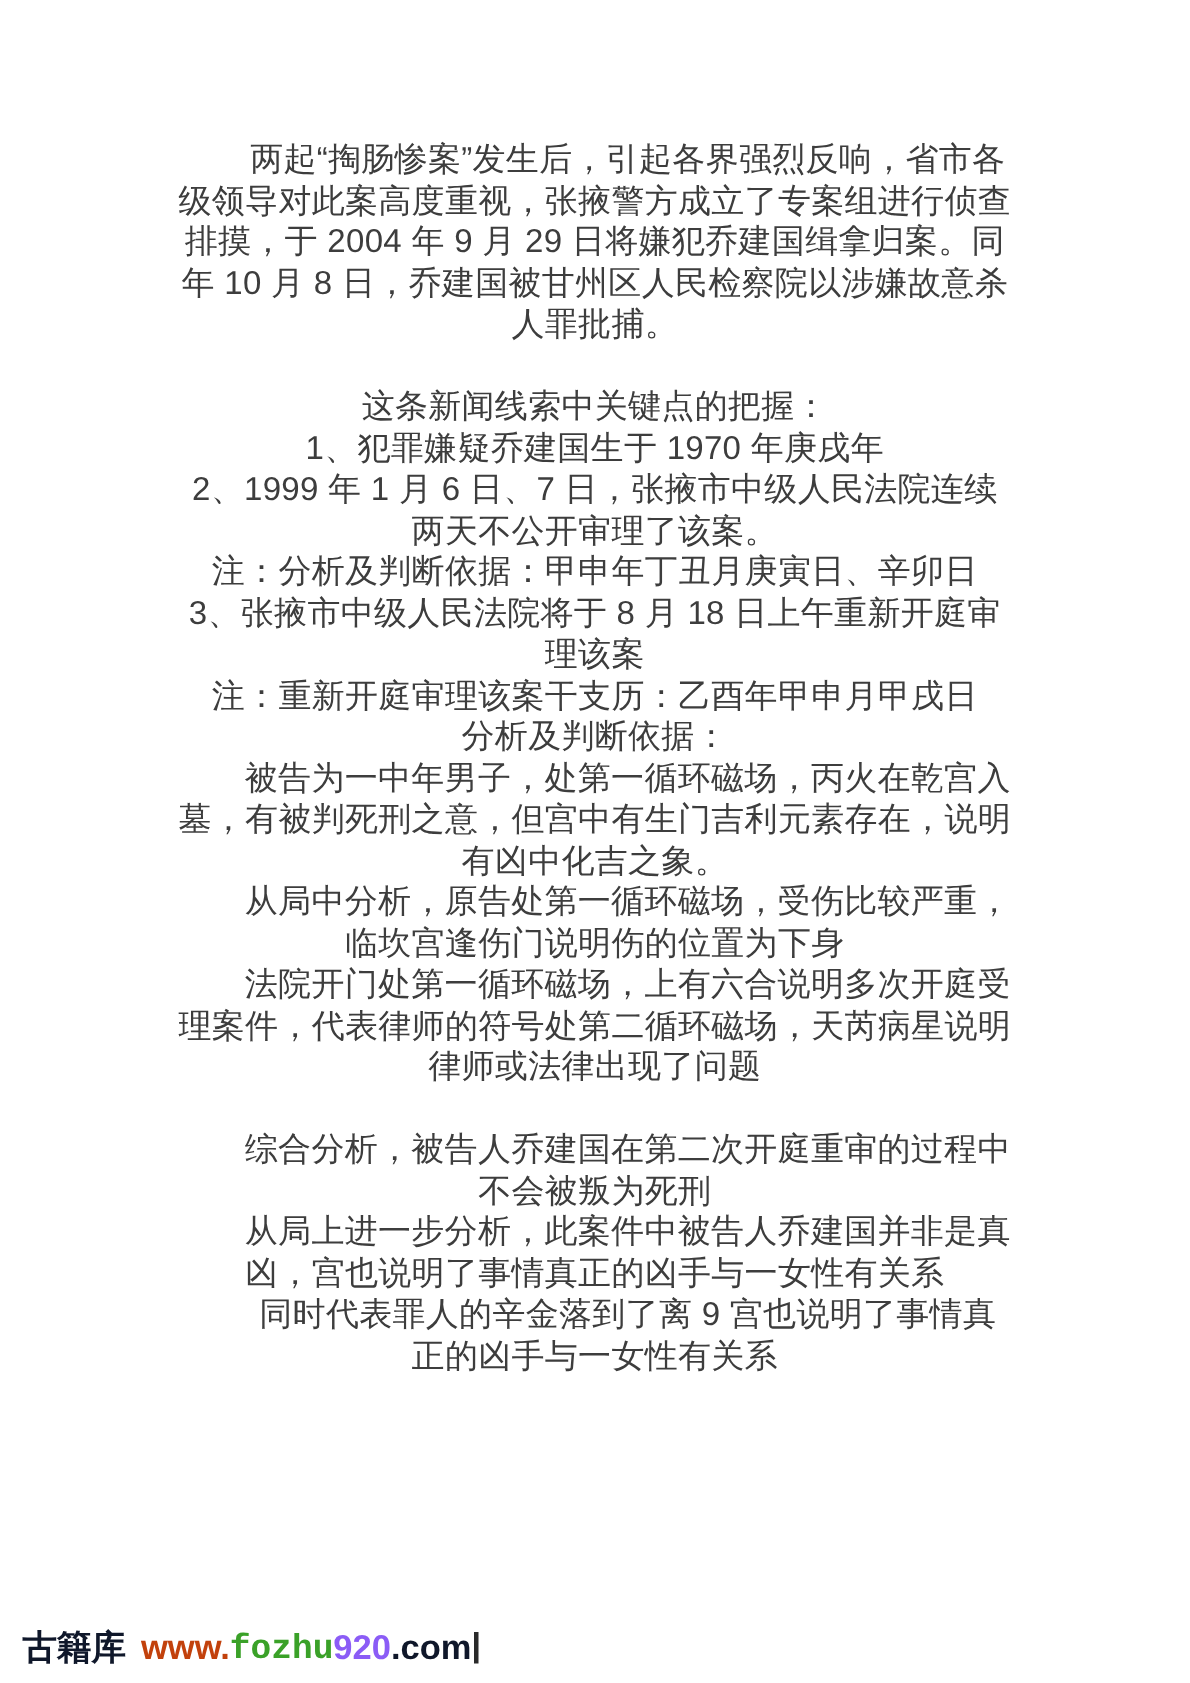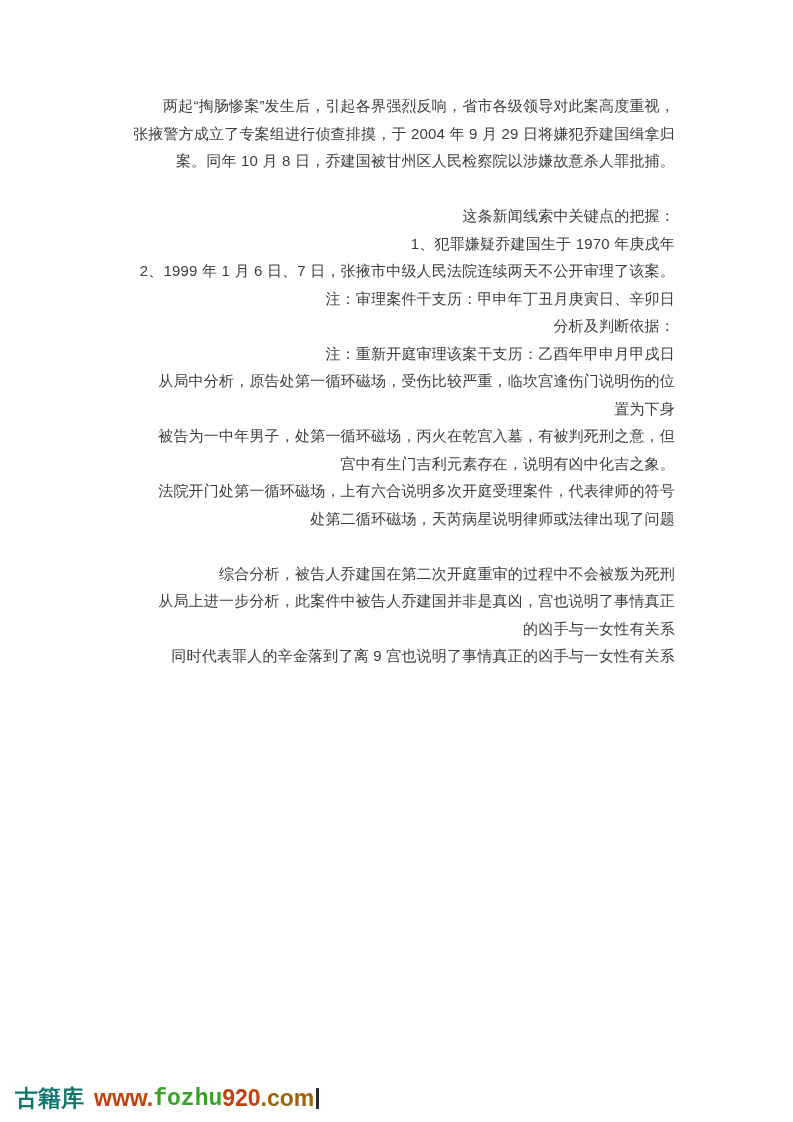--- a/index.html
+++ b/index.html
@@ -13,24 +13,24 @@
     height: 1122px;
     background: #ffffff;
     overflow: hidden;
     font-family: "Liberation Sans", sans-serif;
   }
   .doc {
     position: absolute;
     left: 118px;
     top: 92px;
     width: 557px;
-    font-size: 15px;
+    font-size: 22px;
     line-height: 27.5px;
     color: #3d3d3d;
-    text-align: right;
+    text-align: center;
     letter-spacing: 0.2px;
   }
   .doc p {
     margin: 0;
     padding: 0;
   }
   .doc p.indent { text-indent: 2em; }
   .doc p.gap { margin-top: 27.5px; }
   .watermark {
     position: absolute;
@@ -54,33 +54,34 @@
 </head>
 <body>
 
 <div class="page">
 
   <div class="doc" style="color: rgb(61, 61, 61);">
     <p class="indent">两起“掏肠惨案”发生后，引起各界强烈反响，省市各级领导对此案高度重视，张掖警方成立了专案组进行侦查排摸，于 2004 年 9 月 29 日将嫌犯乔建国缉拿归案。同年 10 月 8 日，乔建国被甘州区人民检察院以涉嫌故意杀人罪批捕。</p>
     <p class="gap">这条新闻线索中关键点的把握：</p>
     <p>1、犯罪嫌疑乔建国生于 1970 年庚戌年</p>
     <p>2、1999 年 1 月 6 日、7 日，张掖市中级人民法院连续两天不公开审理了该案。</p>
-    <p>注：审理案件干支历：甲申年丁丑月庚寅日、辛卯日</p>
+    <p>注：分析及判断依据：甲申年丁丑月庚寅日、辛卯日</p>
+    <p>3、张掖市中级人民法院将于 8 月 18 日上午重新开庭审理该案</p>
+    <p>注：重新开庭审理该案干支历：乙酉年甲申月甲戌日</p>
     <p>分析及判断依据：</p>
-    <p>注：重新开庭审理该案干支历：乙酉年甲申月甲戌日</p>
+    <p class="indent">被告为一中年男子，处第一循环磁场，丙火在乾宫入墓，有被判死刑之意，但宫中有生门吉利元素存在，说明有凶中化吉之象。</p>
     <p class="indent">从局中分析，原告处第一循环磁场，受伤比较严重，临坎宫逢伤门说明伤的位置为下身</p>
-    <p class="indent">被告为一中年男子，处第一循环磁场，丙火在乾宫入墓，有被判死刑之意，但宫中有生门吉利元素存在，说明有凶中化吉之象。</p>
     <p class="indent">法院开门处第一循环磁场，上有六合说明多次开庭受理案件，代表律师的符号处第二循环磁场，天芮病星说明律师或法律出现了问题</p>
     <p class="indent gap">综合分析，被告人乔建国在第二次开庭重审的过程中不会被叛为死刑</p>
     <p class="indent">从局上进一步分析，此案件中被告人乔建国并非是真凶，宫也说明了事情真正的凶手与一女性有关系</p>
     <p class="indent">同时代表罪人的辛金落到了离 9 宫也说明了事情真正的凶手与一女性有关系</p>
   </div>
 
   <div class="watermark">
-    <span class="site-name" style="color: #0f766e;">古籍库</span>
+    <span class="site-name" style="color: #0f172a;">古籍库</span>
     <span style="color: #c2410c;">www.</span>
     <span style="color: rgb(58, 161, 40); font-family: Liberation Mono, monospace;">fozhu</span>
-    <span style="color: #c2410c;">920</span>
-    <span style="color: #a16207;">.com</span>
+    <span style="color: #8b5cf6;">920</span>
+    <span style="color: #0f172a;">.com</span>
     <span class="cut-mark"></span>
   </div>
 
 </div>
 
 </body></html>

